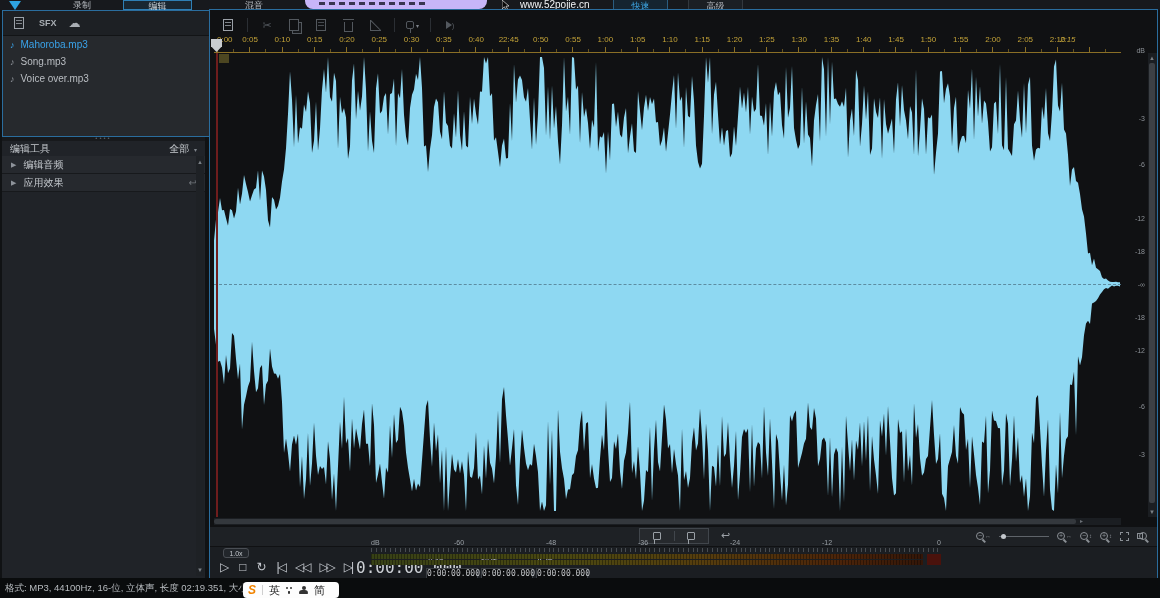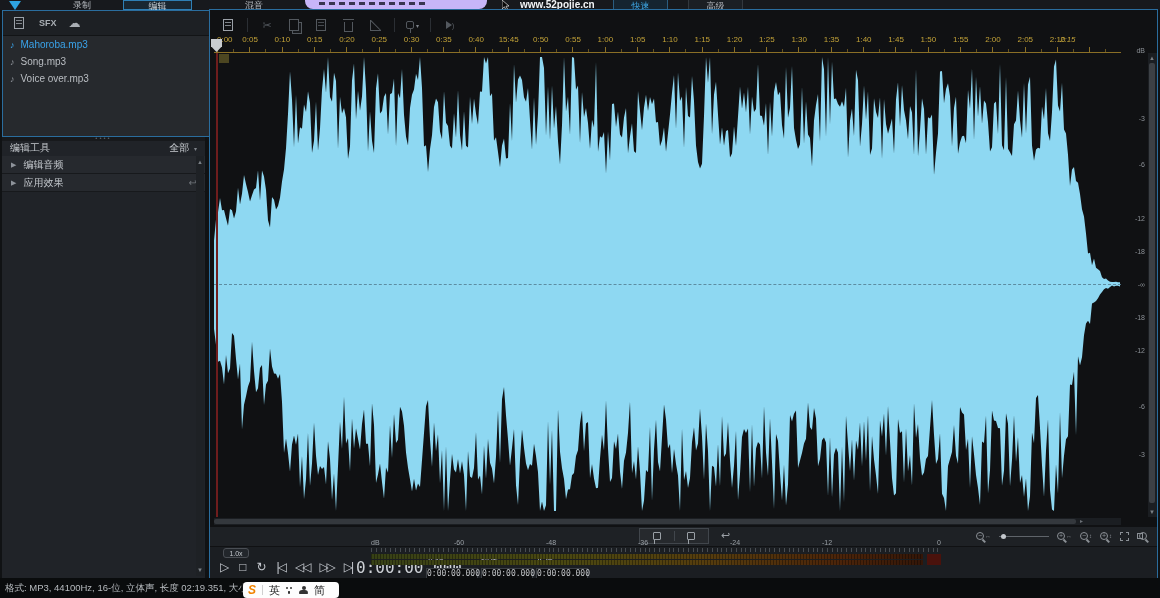--- a/index.html
+++ b/index.html
@@ -12,21 +12,21 @@
   #topbar { left:0; top:0; width:1160px; height:10px; background:#17191d; overflow:hidden; }
   .top-tab { position:absolute; top:0; height:10px; font-size:9px; color:#b4b8be; line-height:10px; }
   .top-tab.sel { border:1px solid #2e7fb5; background:rgba(46,127,181,.14); color:#cdd2d8;
     text-align:center; }
   #logo { position:absolute; left:9px; top:1px; width:0; height:0;
     border-left:6px solid transparent; border-right:6px solid transparent; border-top:9px solid #2ea3e0; }
   #promo-pill { position:absolute; left:305px; top:-7px; width:182px; height:16px;
     background:#c8b5f8; border-radius:8px; }
   #promo-pill::after { content:""; position:absolute; left:14px; right:60px; top:9px; height:3px;
     background:repeating-linear-gradient(90deg,#3a3550 0 6px, transparent 6px 10px); }
-  #site-text { position:absolute; left:520px; top:-1px; color:#f2f4f6; font-weight:bold; font-size:10px; }
+  #site-text { position:absolute; left:520px; top:-1px; color:#f2f4f6; font-weight:normal; font-size:10px; }
   .mode-tab { position:absolute; top:-2px; height:12px; font-size:9px; line-height:14px;
     text-align:center; width:55px; border:1px solid #33383e; background:#1b1f24; color:#b3b7bd; }
   .mode-tab.sel { border-color:#2a5d80; background:#152430; color:#3fa9e8; }
   #cursor-arrow { position:absolute; left:502px; top:0px; }
 
   
   .panel { position:absolute; background:#202328; }
   #media-panel { left:2px; top:10px; width:238px; height:127px; border:1px solid #2a6d9e; background:#24272b; }
   #media-toolbar { position:relative; height:25px; background:#1d2024; border-bottom:1px solid #121416;
     display:flex; align-items:center; padding:0 8px; gap:12px; color:#a9aeb4; }
@@ -37,21 +37,21 @@
   .file-row.sel { color:#3aa3ea; } .file-row.sel .note { color:#3aa3ea; }
   .vscroll { position:absolute; right:1px; width:8px; background:#1e2125; }
   .vscroll .arr { position:absolute; left:0; width:8px; height:8px; font-size:6px; color:#7b8086;
     text-align:center; line-height:8px; }
   .vscroll .thumb { position:absolute; left:1px; width:6px; background:#3c4045; border-radius:2px; }
 
   #splitter { left:2px; top:137px; width:203px; height:4px; background:#17191c; text-align:center;
     color:#5a5f66; font-size:6px; line-height:3px; letter-spacing:2px; }
 
   #tools-panel { left:2px; top:141px; width:203px; height:437px; background:#202328; }
-  #tools-header { height:15px; display:flex; justify-content:space-between;
+  #tools-header { height:15px; display:flex; align-items:center; justify-content:space-between;
     padding:0 8px; font-size:10px; color:#c6cacf; }
   .tool-row { position:relative; height:18px; display:flex; align-items:center; gap:7px; padding:0 9px;
     background:#26292e; border-bottom:1px solid #17191c; font-size:10px; color:#c3c7cc; }
   .tool-row .tri { font-size:7px; color:#8e939a; }
   .tool-row .undo { position:absolute; right:8px; color:#6f747a; font-size:10px; }
 
   #main-panel { left:209px; top:9px; width:949px; height:569px; background:#101113; border:1px solid #2a6d9e; }
 
   
   #wave-toolbar { position:absolute; left:10px; top:4px; height:22px; display:flex; align-items:center; gap:11px; }
@@ -292,21 +292,21 @@
         <span class="rtick mid" style="left: 180.65px;"></span>
         <span class="rlab" style="left: 196.8px;">0:30</span>
         <span class="rtick" style="left: 196.8px;"></span>
         <span class="rtick mid" style="left: 212.95px;"></span>
         <span class="rlab" style="left: 229.1px;">0:35</span>
         <span class="rtick" style="left: 229.1px;"></span>
         <span class="rtick mid" style="left: 245.25px;"></span>
         <span class="rlab" style="left: 261.4px;">0:40</span>
         <span class="rtick" style="left: 261.4px;"></span>
         <span class="rtick mid" style="left: 277.55px;"></span>
-        <span class="rlab" style="left: 293.7px;">15:45</span>
+        <span class="rlab" style="left: 293.7px;">22:45</span>
         <span class="rtick" style="left: 293.7px;"></span>
         <span class="rtick mid" style="left: 309.85px;"></span>
         <span class="rlab" style="left: 326px;">0:50</span>
         <span class="rtick" style="left: 326px;"></span>
         <span class="rtick mid" style="left: 342.15px;"></span>
         <span class="rlab" style="left: 358.3px;">0:55</span>
         <span class="rtick" style="left: 358.3px;"></span>
         <span class="rtick mid" style="left: 374.45px;"></span>
         <span class="rlab" style="left: 390.6px;">1:00</span>
         <span class="rtick" style="left: 390.6px;"></span>

